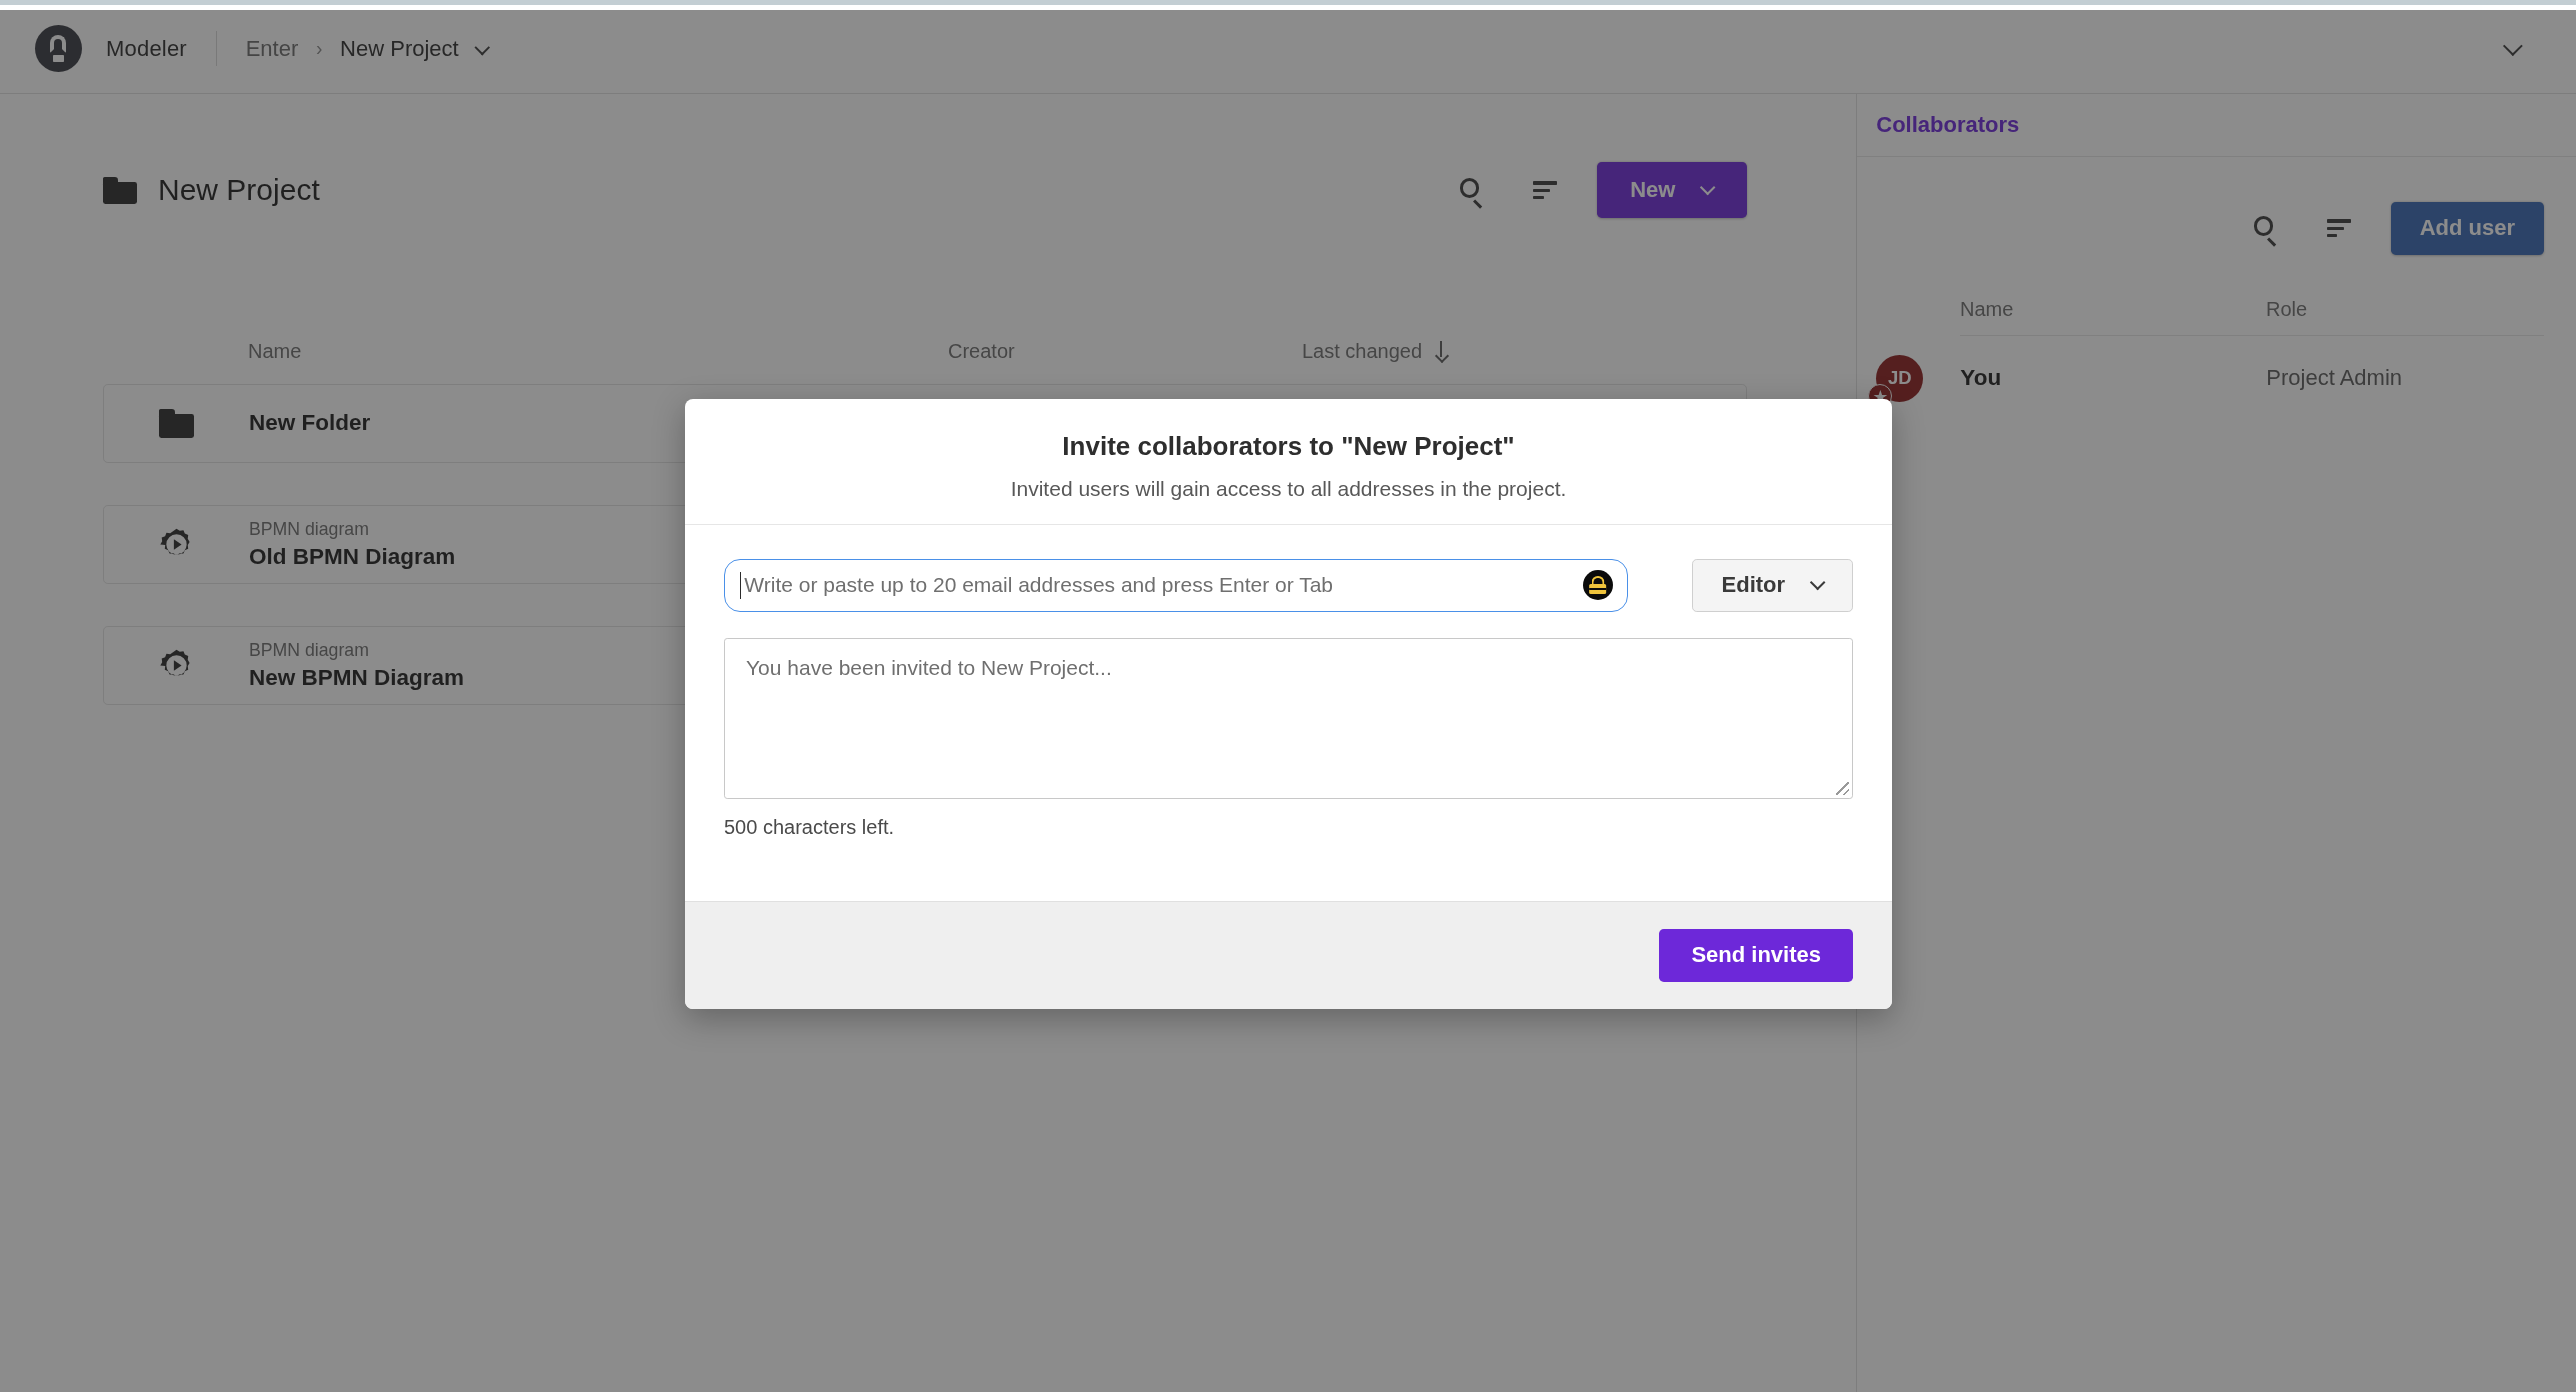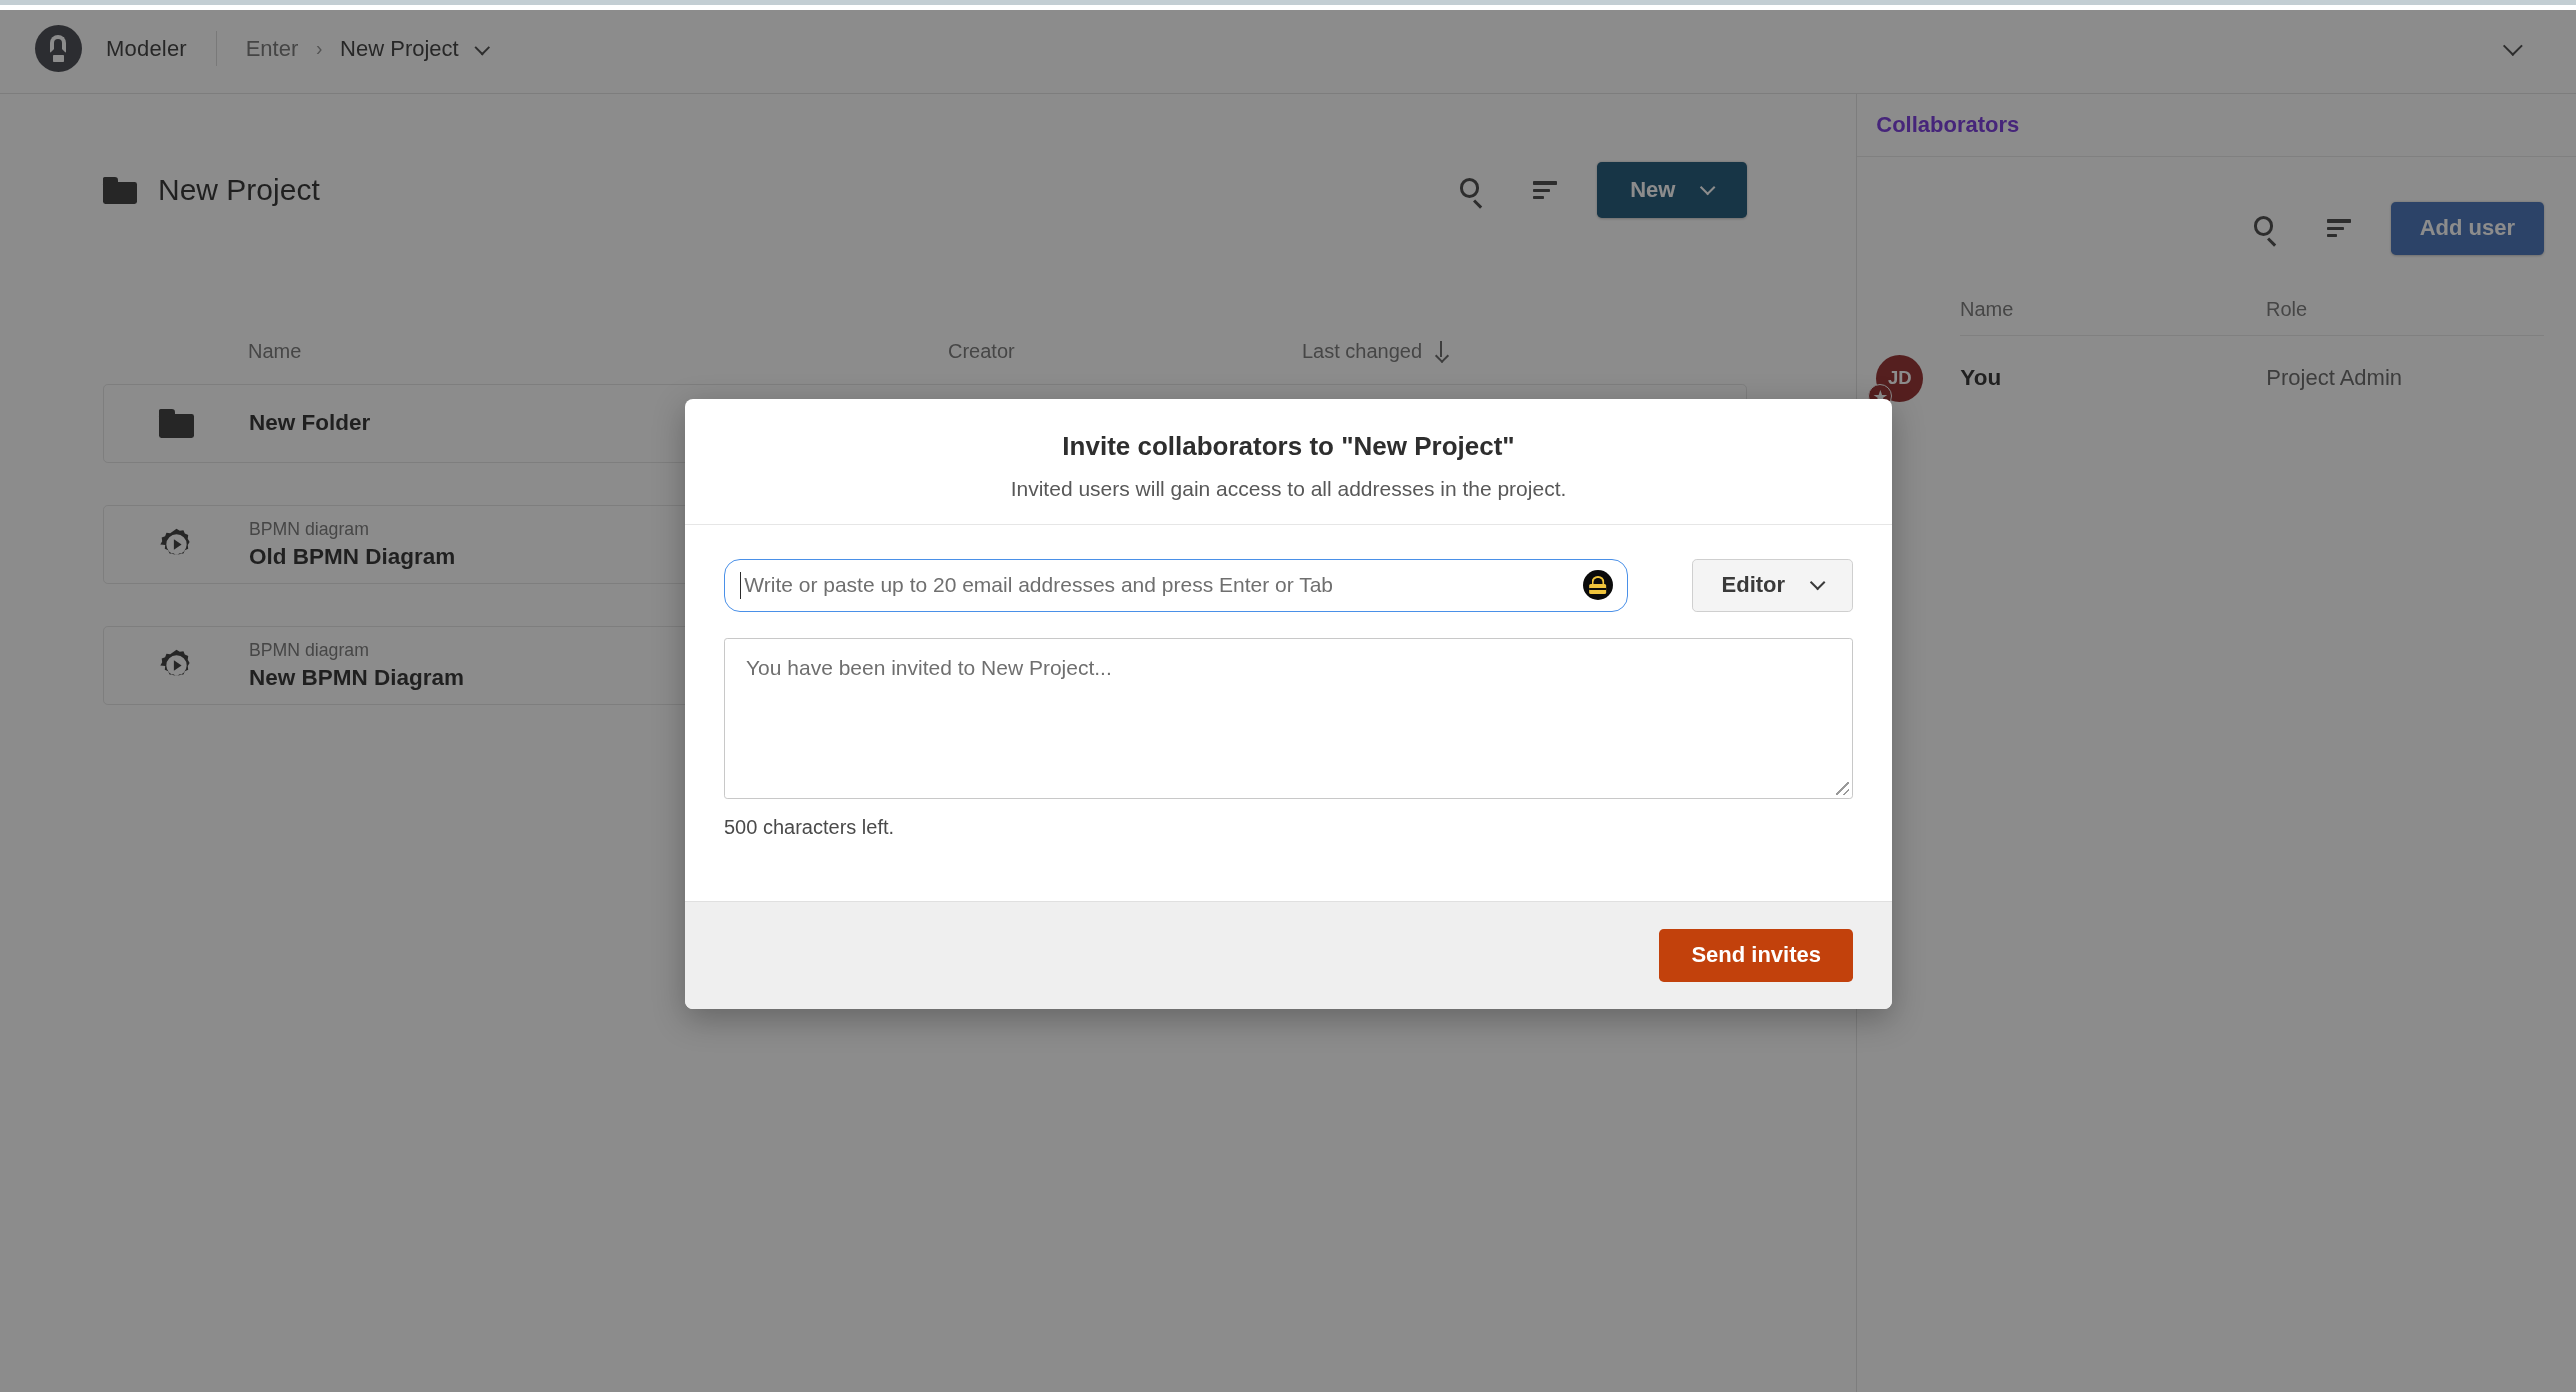--- a/index.html
+++ b/index.html
@@ -83,21 +83,21 @@
   .mag .ring { position:absolute; left:0; top:0; width:19.3px; height:19.3px; border:3.2px solid #3a3a3a; border-radius:50%; }
   .mag .handle { position:absolute; right:0; bottom:0; width:9.7px; height:3.2px; background:#3a3a3a; transform:rotate(45deg); transform-origin:left center; }
 
   .sorticon { width:24px; height:17.7px; display:flex; flex-direction:column; justify-content:space-between; }
   .sorticon i { display:block; height:3.6px; background:#3a3a3a; border-radius:0.8px; }
   .sorticon i:nth-child(1){ width:24px; }
   .sorticon i:nth-child(2){ width:17px; }
   .sorticon i:nth-child(3){ width:10.5px; }
 
   .btn-primary {
-    height:56px; min-width:150px; background:#0c4a6e; color:#fff;
+    height:56px; min-width:150px; background:#6d28d9; color:#fff;
     border-radius:4.8px; display:flex; align-items:center; justify-content:center;
     font-size:22px; font-weight:bold; padding:0 24px; gap:27px; cursor:pointer;
     box-shadow:0 0.8px 2.4px rgba(0,0,0,.25);
   }
   .btn-primary .chev-w {
     width:11.3px; height:11.3px; border-right:2.4px solid #fff; border-bottom:2.4px solid #fff;
     transform:rotate(45deg); margin-top:-5.6px;
   }
 
   
@@ -229,21 +229,21 @@
       linear-gradient(135deg, transparent 0 44%, #9a9a9a 44% 54%, transparent 54% 100%),
       linear-gradient(135deg, transparent 0 74%, #9a9a9a 74% 84%, transparent 84% 100%);
   }
   .charcount { margin-top:17.7px; font-size:20px; color:#4a4a4a; }
 
   .modal-foot {
     height:108px; background:#efefef; border-top:0.8px solid #e0e0e0;
     display:flex; align-items:center; justify-content:flex-end; padding-right:39px;
   }
   .btn-send {
-    height:53px; background:#c2410c; color:#fff; border-radius:4.8px;
+    height:53px; background:#6d28d9; color:#fff; border-radius:4.8px;
     display:flex; align-items:center; justify-content:center;
     font-size:22px; font-weight:bold; padding:0 32px; cursor:pointer;
   }
 </style>
 </head>
 <body>
 
 <div id="root">
 
   <div class="chrome-strip"></div>

